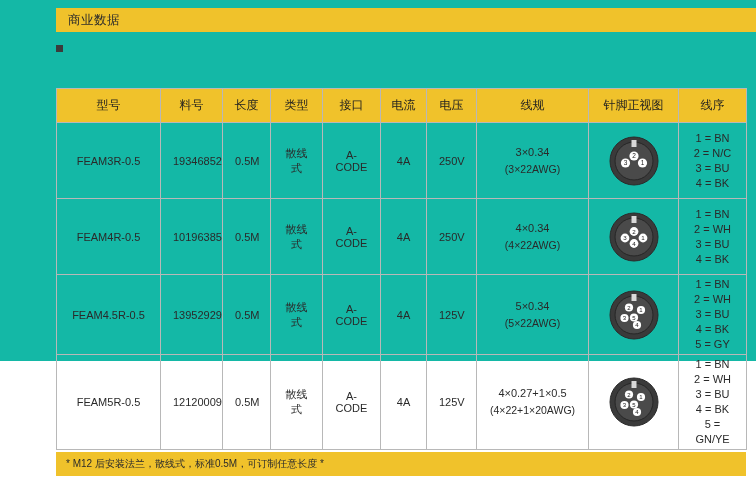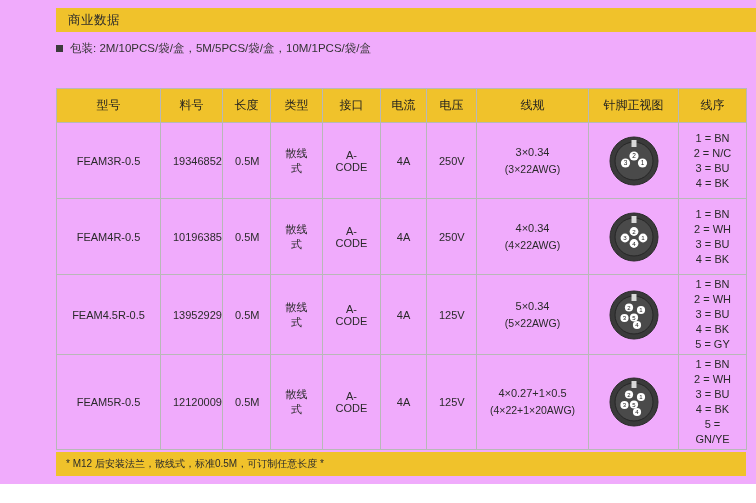--- a/index.html
+++ b/index.html
@@ -7,22 +7,22 @@
     margin: 0;
     padding: 0;
     width: 756px;
     height: 503px;
     background: #ffffff;
     font-family: "Liberation Sans", sans-serif;
   }
   .page {
     position: relative;
     width: 756px;
-    height: 484px;
-    background: #f0abfc;
+    height: 361px;
+    background: #14b8a6;
     padding: 0;
   }
 
   
   .header-bar {
     position: absolute;
     left: 56px;
     top: 8px;
     width: 700px;
     height: 24px;
@@ -134,21 +134,20 @@
 
 <div class="page">
 
   <div class="header-bar">
     <span class="header-title">商业数据</span>
   </div>
 
   <div class="notes">
     <div class="note-row">
       <span class="bullet-square"></span>
-      <span>包装: 2M/10PCS/袋/盒，5M/5PCS/袋/盒，10M/1PCS/袋/盒</span>
     </div>
   </div>
 
   <div class="tbl-wrap">
     <table class="spec">
       <colgroup>
         <col style="width:104px">
         <col style="width:62px">
         <col style="width:48px">
         <col style="width:52px">

